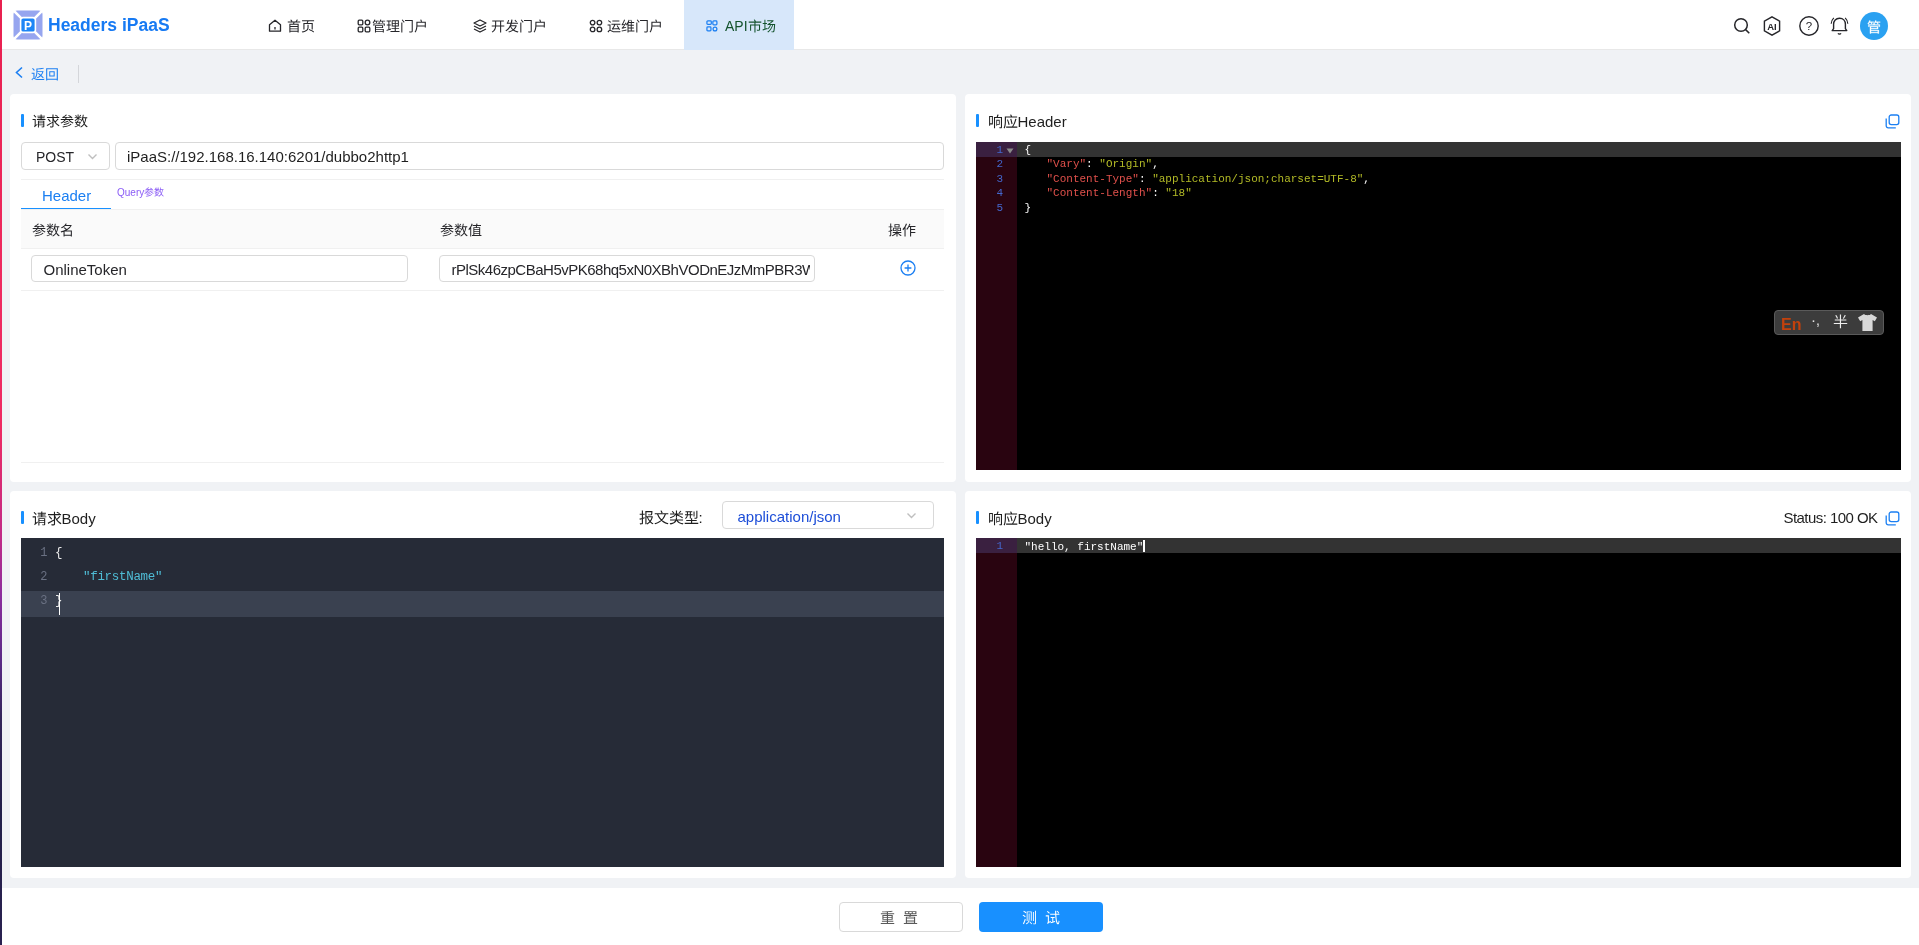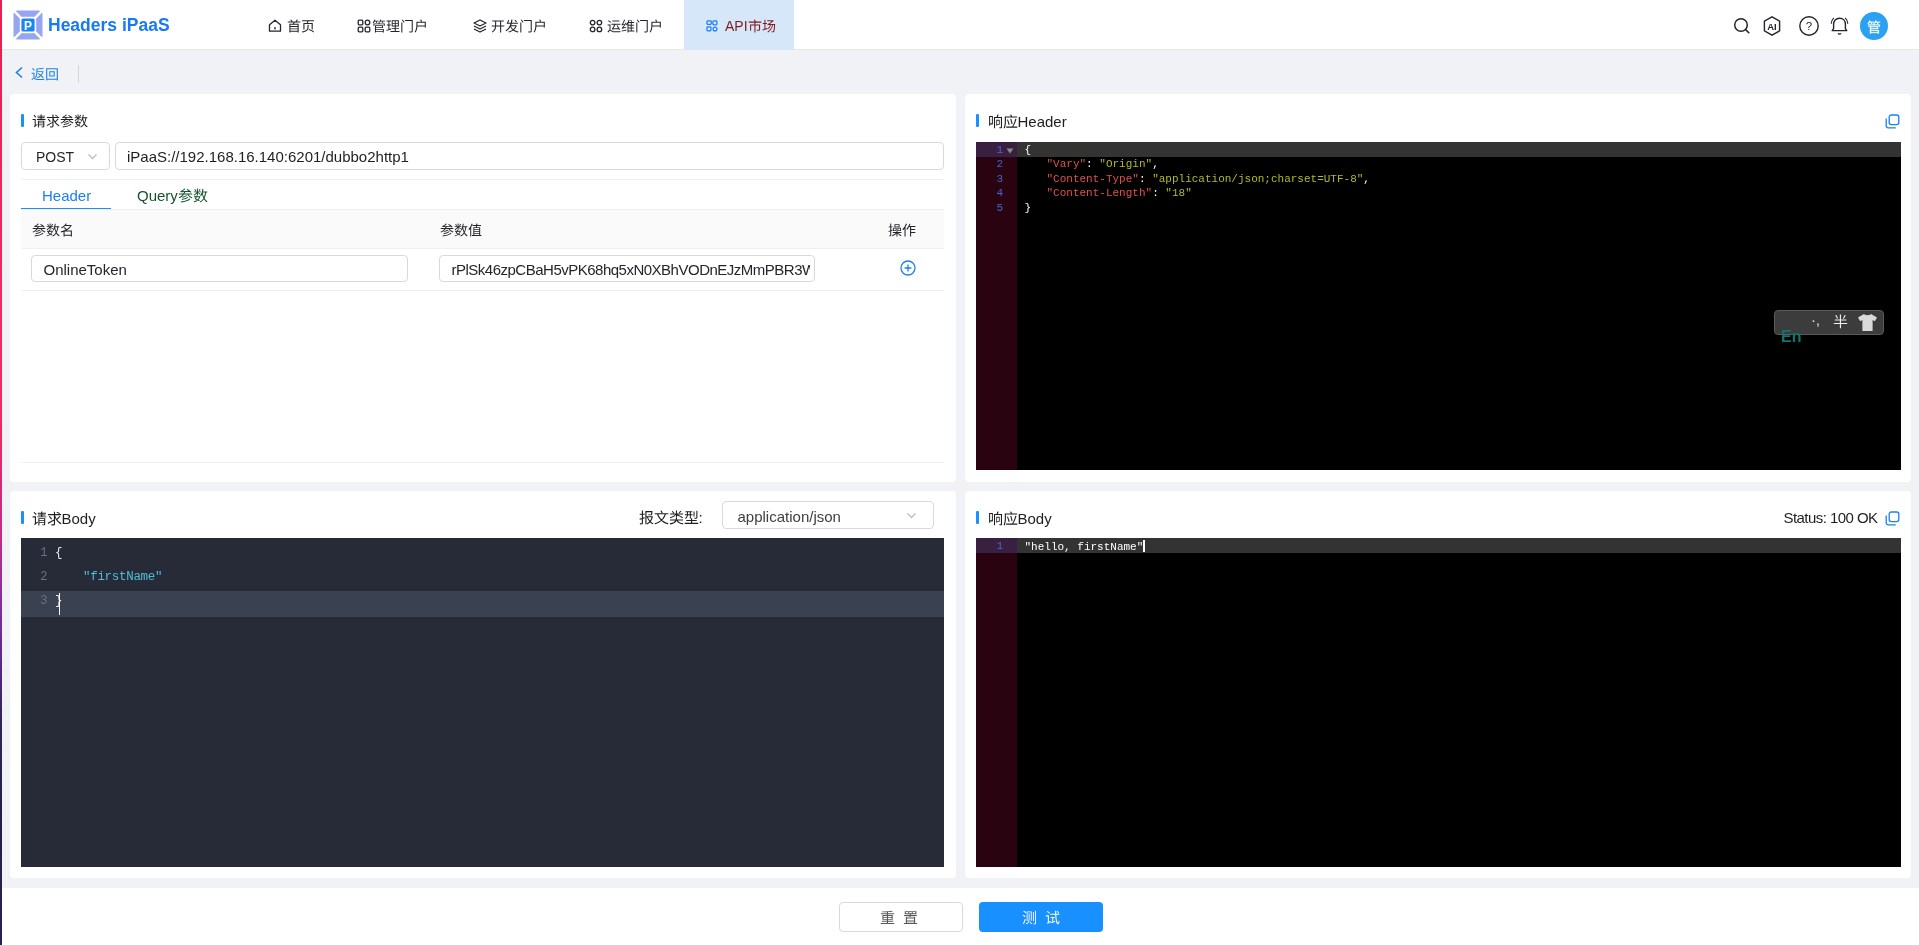--- a/index.html
+++ b/index.html
@@ -112,21 +112,21 @@
       <use href="#u95e8"></use>
     </svg><svg class="cj" viewBox="0 0 1000 1000">
       <use href="#u6237"></use>
     </svg></span>
 <svg class="abs" style="left:705px;top:19px" width="14" height="14" viewBox="0 0 16 16" fill="none" stroke="#1b7ff2" stroke-width="1.4">
     <rect x="2.2" y="2.2" width="5" height="4" rx="1"></rect>
     <rect x="9" y="2.2" width="4.6" height="4.6" rx="1"></rect>
     <rect x="2.2" y="9" width="4.6" height="4.6" rx="1"></rect>
     <rect x="9.2" y="9.2" width="4.4" height="4.4" rx="2.2"></rect>
   </svg>
-<span class="abs " style="left:725px;top:18px;font-size:14px;color:#7f1d1d">API<svg class="cj" viewBox="0 0 1000 1000">
+<span class="abs " style="left:725px;top:18px;font-size:14px;color:#14532d">API<svg class="cj" viewBox="0 0 1000 1000">
       <use href="#u5e02"></use>
     </svg><svg class="cj" viewBox="0 0 1000 1000">
       <use href="#u573a"></use>
     </svg></span>
 <svg class="abs" style="left:1731px;top:15px" width="22" height="22" viewBox="0 0 22 22" fill="none" stroke="#26262a" stroke-width="1.5">
 <circle cx="10" cy="10" r="6.3"></circle>
     <path d="M14.6 14.6 L18.3 18.3"></path>
   </svg>
 <svg class="abs" style="left:1760px;top:14px" width="24" height="24" viewBox="0 0 24 24" fill="none" stroke="#26262a" stroke-width="1.4">
 <path d="M12 2.8 L19.6 7.2 V16.8 L12 21.2 L4.4 16.8 V7.2 Z"></path>
@@ -171,21 +171,21 @@
     </svg></span>
 <div class="inp" style="left:21px;top:142px;width:89px;height:28px"></div>
 <span class="abs " style="left:36px;top:149px;font-size:14px;color:#26262a">POST</span>
 <svg class="abs" style="left:87px;top:151px" width="11" height="11" viewBox="0 0 11 11" fill="none" stroke="#bfbfbf" stroke-width="1.4">
 <path d="M1.5 3.5 L5.5 7.5 L9.5 3.5"></path>
   </svg>
 <div class="inp" style="left:115px;top:142px;width:829px;height:28px"></div>
 <span class="abs " style="left:127px;top:148px;font-size:15px;color:#1f1f1f">iPaaS://192.168.16.140:6201/dubbo2http1</span>
 <div class="abs" style="left:21px;top:179px;width:923px;height:1px;background:#f0f0f0"></div>
 <span class="abs " style="left:42px;top:187px;font-size:15px;color:#1b7ff2">Header</span>
-<span class="abs " style="left:137px;top:187px;font-size:15px;color:#14532d">Query<svg class="cj" viewBox="0 0 1000 1000">
+<span class="abs " style="left:117px;top:187px;font-size:10px;color:#8b5cf6">Query<svg class="cj" viewBox="0 0 1000 1000">
       <use href="#u53c2"></use>
     </svg><svg class="cj" viewBox="0 0 1000 1000">
       <use href="#u6570"></use>
     </svg></span>
 <div class="abs" style="left:21px;top:208px;width:90px;height:2px;background:#1890ff"></div>
 <div class="abs" style="left:21px;top:209px;width:923px;height:1px;background:#f0f0f0"></div>
 <div class="abs" style="left:21px;top:210px;width:923px;height:38px;background:#fafafa"></div>
 <span class="abs " style="left:31.5px;top:222px;font-size:14px;color:#26262a"><svg class="cj" viewBox="0 0 1000 1000">
       <use href="#u53c2"></use>
     </svg><svg class="cj" viewBox="0 0 1000 1000">
@@ -239,21 +239,21 @@
     <div class="mono" style="position:absolute;left:0;top:45.150000000000006px;width:27px;text-align:right;font-size:11px;line-height:13px;color:#4467cd">4</div>
     <div class="mono" style="position:absolute;left:70.5px;top:45.150000000000006px;font-size:11px;line-height:13px;color:#fff;white-space:pre"><span style="color:#e0504b">"Content-Length"</span>: <span style="color:#b2ba26">"18"</span></div>
     <div class="mono" style="position:absolute;left:0;top:59.7px;width:27px;text-align:right;font-size:11px;line-height:13px;color:#4467cd">5</div>
     <div class="mono" style="position:absolute;left:48.5px;top:59.7px;font-size:11px;line-height:13px;color:#fff;white-space:pre">}</div>
     <svg style="position:absolute;left:30px;top:5.5px" width="8" height="6">
       <polygon points="0.5,0.5 7.5,0.5 4,5.5" fill="#8a8a8a"></polygon>
     </svg>
   </div>
 <div class="abs" style="left:1774px;top:310px;width:110px;height:25px;background:#3c3c3c;
 border:1px solid #5a5a5a;border-radius:4px;color:#eee"></div>
-<span class="abs " style="left:1781px;top:328px;font-size:16px;color:#0f766e;font-weight:bold">En</span>
+<span class="abs " style="left:1781px;top:316px;font-size:16px;color:#c2410c;font-weight:bold">En</span>
 <span class="abs " style="left:1811px;top:311px;font-size:15px;color:#e4e4e4">·<span style="font-size:14px">,</span></span>
 <span class="abs " style="left:1833px;top:313px;font-size:15px;color:#eee"><svg class="cj" viewBox="0 0 1000 1000">
       <use href="#u534a"></use>
     </svg></span>
 <svg class="abs" style="left:1857px;top:313px" width="21" height="19" viewBox="0 0 21 19">
 <path d="M7 1 L1 4.5 L3.2 8.2 L5.4 7 V18 H15.6 V7 L17.8 8.2 L20 4.5 L14 1 C13 2.6 8 2.6 7 1 Z" fill="#d9d9d9"></path>
   </svg>
 <div class="tbar" style="left:21px;top:511px"></div>
 <span class="abs " style="left:31.5px;top:510px;font-size:15px;color:#1f1f1f"><svg class="cj" viewBox="0 0 1000 1000">
       <use href="#u8bf7"></use>
@@ -263,21 +263,21 @@
 <span class="abs " style="left:638.5px;top:509px;font-size:15px;color:#1f1f1f"><svg class="cj" viewBox="0 0 1000 1000">
       <use href="#u62a5"></use>
     </svg><svg class="cj" viewBox="0 0 1000 1000">
       <use href="#u6587"></use>
     </svg><svg class="cj" viewBox="0 0 1000 1000">
       <use href="#u7c7b"></use>
     </svg><svg class="cj" viewBox="0 0 1000 1000">
       <use href="#u578b"></use>
     </svg>:</span>
 <div class="inp" style="left:722px;top:501px;width:212px;height:28px"></div>
-<span class="abs " style="left:737.5px;top:508px;font-size:15px;color:#404040">application/json</span>
+<span class="abs " style="left:737.5px;top:508px;font-size:15px;color:#1d4ed8">application/json</span>
 <svg class="abs" style="left:906px;top:510px" width="11" height="11" viewBox="0 0 11 11" fill="none" stroke="#bfbfbf" stroke-width="1.4">
 <path d="M1.5 3.5 L5.5 7.5 L9.5 3.5"></path>
   </svg>
 <div class="abs" style="left:21px;top:538px;width:923px;height:329px;background:#262b37;overflow:hidden">
     <div style="position:absolute;left:0;top:53px;width:923px;height:26px;background:#3a4150"></div>
     <div class="mono" style="position:absolute;left:0;top:7px;width:26.5px;text-align:right;font-size:12px;line-height:16px;color:#6a7183">1</div>
     <div class="mono" style="position:absolute;left:34px;top:7px;font-size:12.5px;line-height:16px;white-space:pre"><span style="color:#e8e8e8">{</span></div>
     <div class="mono" style="position:absolute;left:0;top:31px;width:26.5px;text-align:right;font-size:12px;line-height:16px;color:#6a7183">2</div>
     <div class="mono" style="position:absolute;left:62px;top:31px;font-size:12.5px;line-height:16px;white-space:pre"><span style="color:#4fbdd6;letter-spacing:-0.3px">″firstName″</span></div>
     <div class="mono" style="position:absolute;left:0;top:55px;width:26.5px;text-align:right;font-size:12px;line-height:16px;color:#6a7183">3</div>

